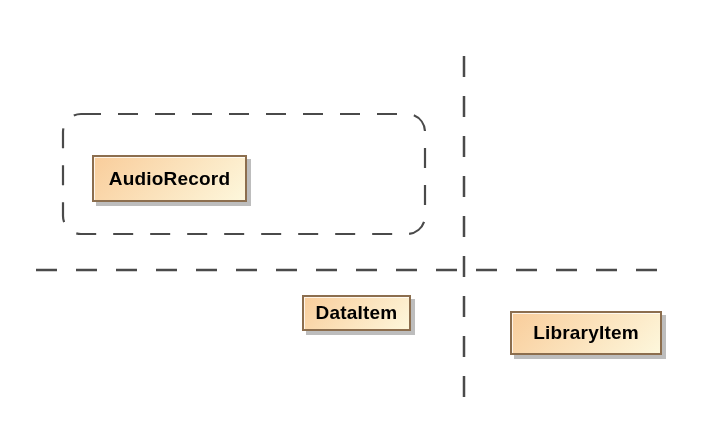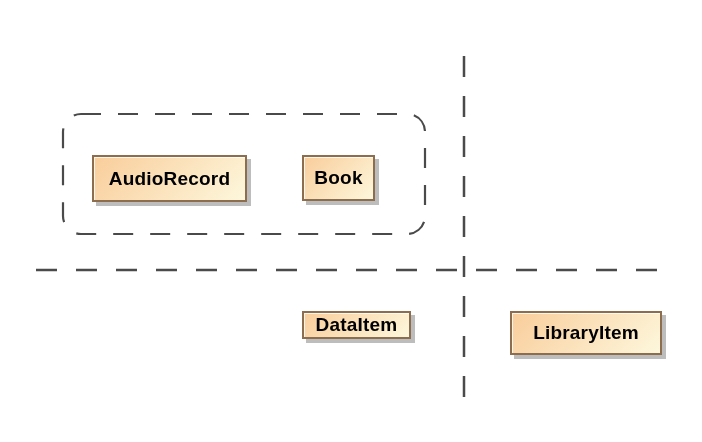--- a/index.html
+++ b/index.html
@@ -43,44 +43,41 @@
   }
   .class-label {
     font-size: 19px;
     font-weight: bold;
     color: #000;
     white-space: nowrap;
     letter-spacing: 0.2px;
   }
   .box-audiorecord { left: 92px;  top: 155px; width: 155px; height: 47px; }
   .box-book        { left: 302px; top: 155px; width: 73px;  height: 46px; }
-  .box-dataitem    { left: 302px; top: 311px; width: 109px; height: 28px; }
+  .box-dataitem    { left: 302px; top: 295px; width: 109px; height: 36px; }
   .box-libraryitem { left: 510px; top: 311px; width: 152px; height: 44px; }
 </style>
 </head>
 <body>
 
 <div class="canvas">
 
   <svg class="lines-layer" viewBox="0 0 702 442" xmlns="http://www.w3.org/2000/svg" aria-hidden="true">
 
     <rect class="dashed-stroke" x="63" y="114" width="362" height="120" rx="18" ry="18" stroke-width="2.2" stroke-dasharray="20 17"></rect>
 
     <line class="dashed-stroke" x1="464" y1="56" x2="464" y2="398" stroke-width="2.5" stroke-dasharray="21 19"></line>
 
     <line class="dashed-stroke" x1="36" y1="270" x2="657" y2="270" stroke-width="2.5" stroke-dasharray="21 19"></line>
   </svg>
 
   <div class="class-box box-audiorecord">
     <span class="class-label">AudioRecord</span>
   </div>
 
-  <div class="class-box box-book">
-    <span class="class-label">Book</span>
-  </div>
 
   <div class="class-box box-dataitem">
     <span class="class-label">DataItem</span>
   </div>
 
   <div class="class-box box-libraryitem">
     <span class="class-label">LibraryItem</span>
   </div>
 
 </div>

